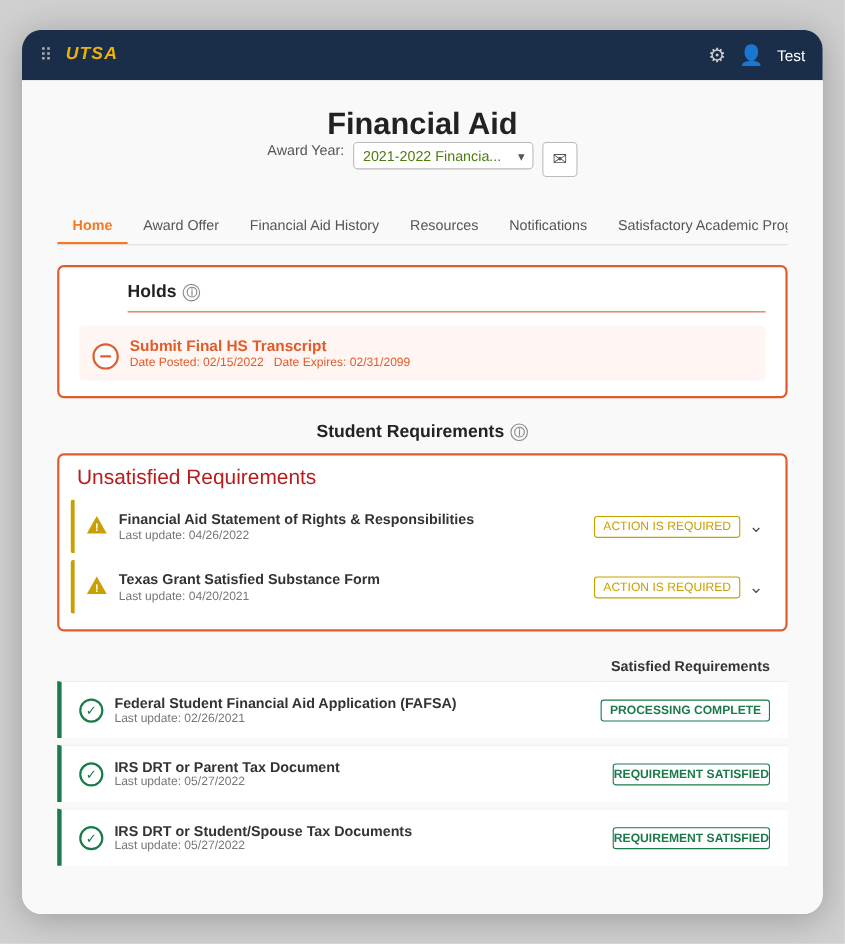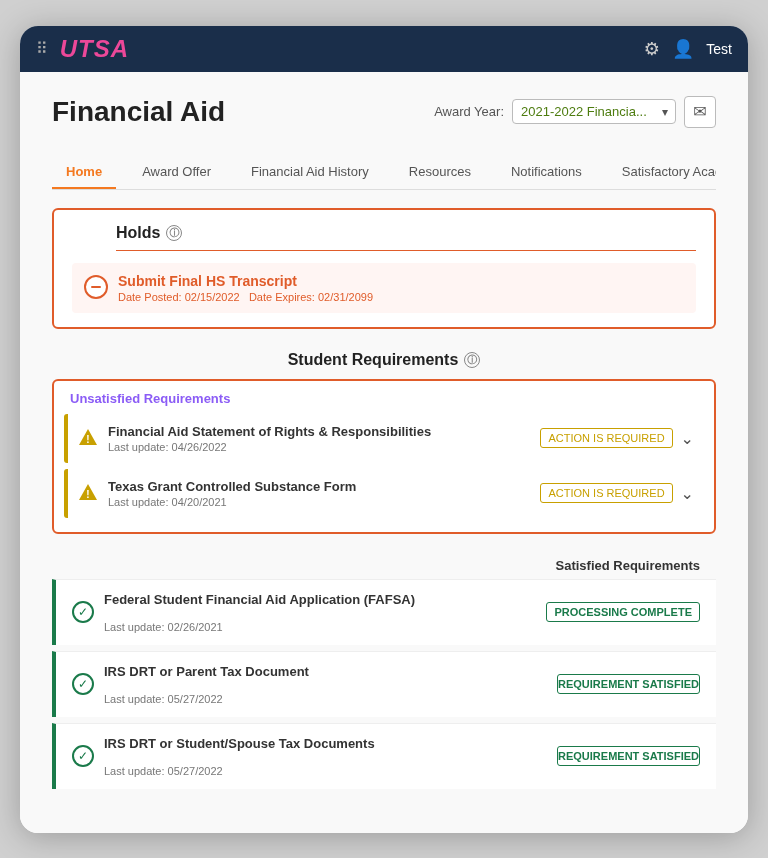--- a/index.html
+++ b/index.html
@@ -31,23 +31,23 @@
       display: flex;
       align-items: center;
       gap: 12px;
     }
     .grid-icon {
       color: #aaa;
       font-size: 16px;
       cursor: pointer;
     }
     .logo-utsa {
-      font-size: 24px;
+      font-size: 16px;
       font-weight: 900;
-      color: #ec4899;
+      color: #eab308;
       letter-spacing: 1px;
       font-style: italic;
     }
     .top-nav-right {
       display: flex;
       align-items: center;
       gap: 12px;
     }
     .nav-icon {
       color: #ccc;
@@ -62,29 +62,30 @@
     .page-content {
       padding: 24px 32px;
       background: #f9f9f9;
     }
     
     .page-header {
       display: flex;
       align-items: center;
       justify-content: space-between;
       margin-bottom: 28px;
+      flex-direction: column;
     }
     .page-title {
       font-size: 28px;
       font-weight: bold;
       color: #222;
     }
     .award-year-wrapper {
       display: flex;
-      align-items: center;
+      align-items: flex-start;
       gap: 8px;
     }
     .award-year-label {
       font-size: 13px;
       color: #555;
     }
     .award-year-dropdown {
       position: relative;
       display: inline-block;
     }
@@ -117,21 +118,21 @@
       align-items: center;
       justify-content: center;
       cursor: pointer;
       background: #fff;
       color: #555;
       font-size: 16px;
     }
     
     .tab-nav {
       display: flex;
-      gap: 12px;
+      gap: 0;
       border-bottom: 1px solid #ddd;
       margin-bottom: 18px;
       overflow: hidden;
     }
     .tab-item {
       padding: 8px 14px;
       font-size: 13px;
       color: #555;
       cursor: pointer;
       white-space: nowrap;
@@ -169,21 +170,21 @@
       border: 1.5px solid #888;
       display: inline-flex;
       align-items: center;
       justify-content: center;
       font-size: 10px;
       color: #888;
       cursor: pointer;
     }
     .hold-item {
       display: flex;
-      align-items: flex-start;
+      align-items: flex-end;
       gap: 10px;
       background: #fff5f3;
       border-radius: 4px;
       padding: 10px 12px;
     }
     .hold-stop-icon {
       width: 24px;
       height: 24px;
       background: #fff;
       border: 2px solid #e05c2a;
@@ -228,23 +229,23 @@
     }
     
     .unsatisfied-block {
       border: 2px solid #e05c2a;
       border-radius: 6px;
       padding: 10px 0;
       background: #fff;
       margin-bottom: 14px;
     }
     .unsatisfied-header {
-      font-size: 13px;
-      font-weight: bold;
-      color: #8b5cf6;
+      font-size: 19px;
+      font-weight: normal;
+      color: #b91c1c;
       padding: 0 16px 8px 16px;
     }
     .req-item-name {
       font-size: 13px;
       font-weight: 600;
       color: #333;
     }
     .req-item-date {
       font-size: 11px;
       color: #777;
@@ -320,21 +321,21 @@
     }
     .sat-req-info { flex: 1; }
     .sat-req-name {
       font-size: 13px;
       font-weight: 600;
       color: #333;
     }
     .sat-req-date {
       font-size: 11px;
       color: #777;
-      margin-top: 14px;
+      margin-top: 0;
     }
     .sat-items-wrapper {
       display: flex;
       flex-direction: column;
       gap: 4px;
     }
     .req-row {
       display: flex;
       align-items: center;
       padding: 10px 10px;
@@ -431,21 +432,21 @@
 
         <div style="margin: 0 10px 4px 10px; border-left: 4px solid #c8a000; border-radius: 3px; background: #fff;">
           <div class="req-row">
             <div style="flex:0 0 auto; margin-top: 2px;">
               <svg width="20" height="18" viewBox="0 0 20 18">
                 <polygon points="10,1 19,17 1,17" fill="#c8a000"></polygon>
                 <text x="10" y="15" text-anchor="middle" font-size="10" font-weight="bold" fill="#fff">!</text>
               </svg>
             </div>
             <div style="flex:1;">
-              <div class="req-item-name">Texas Grant Controlled Substance Form</div>
+              <div class="req-item-name">Texas Grant Satisfied Substance Form</div>
               <div class="req-item-date">Last update: 04/20/2021</div>
             </div>
             <div class="req-item-right">
               <span class="badge-action">ACTION IS REQUIRED</span>
               <span class="chevron-icon">⌄</span>
             </div>
           </div>
         </div>
       </div>
 

